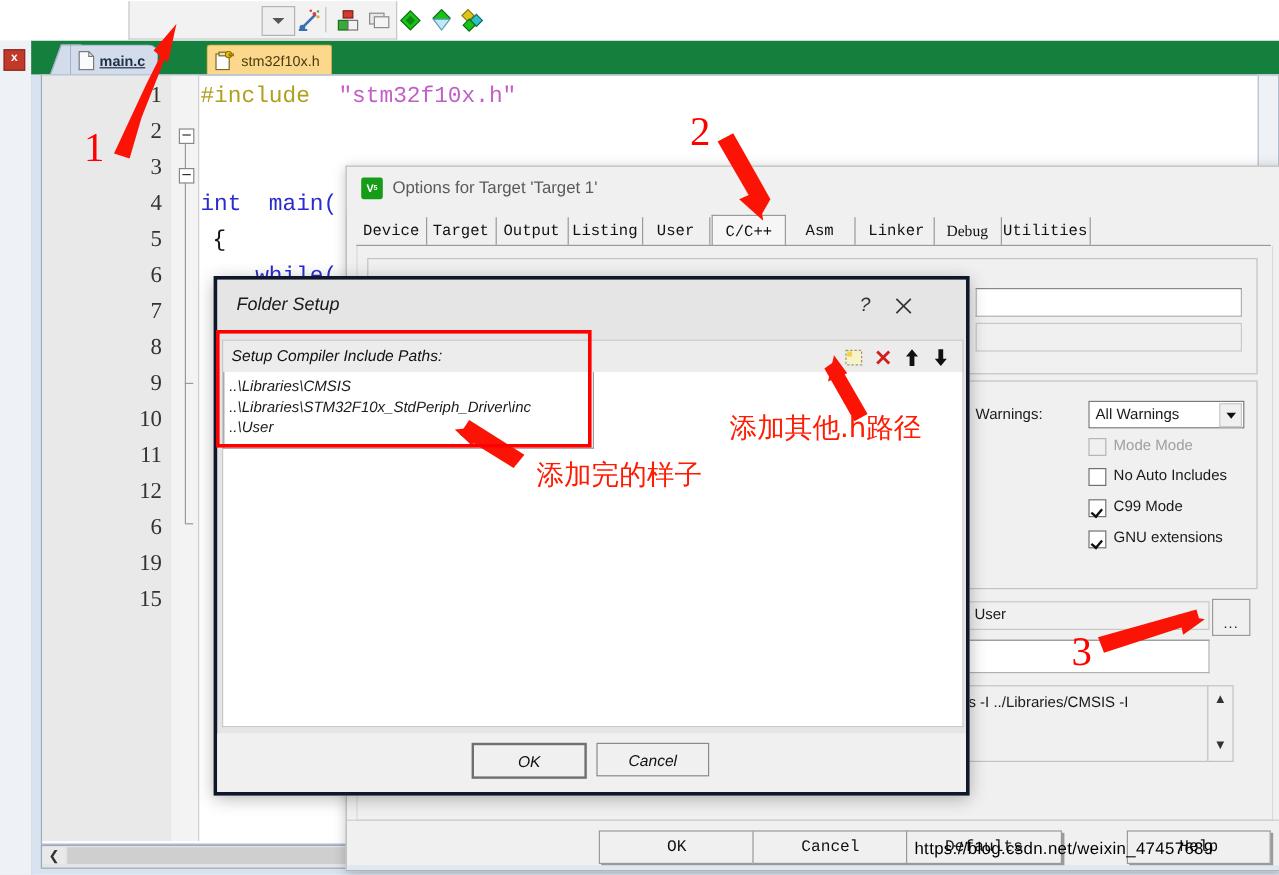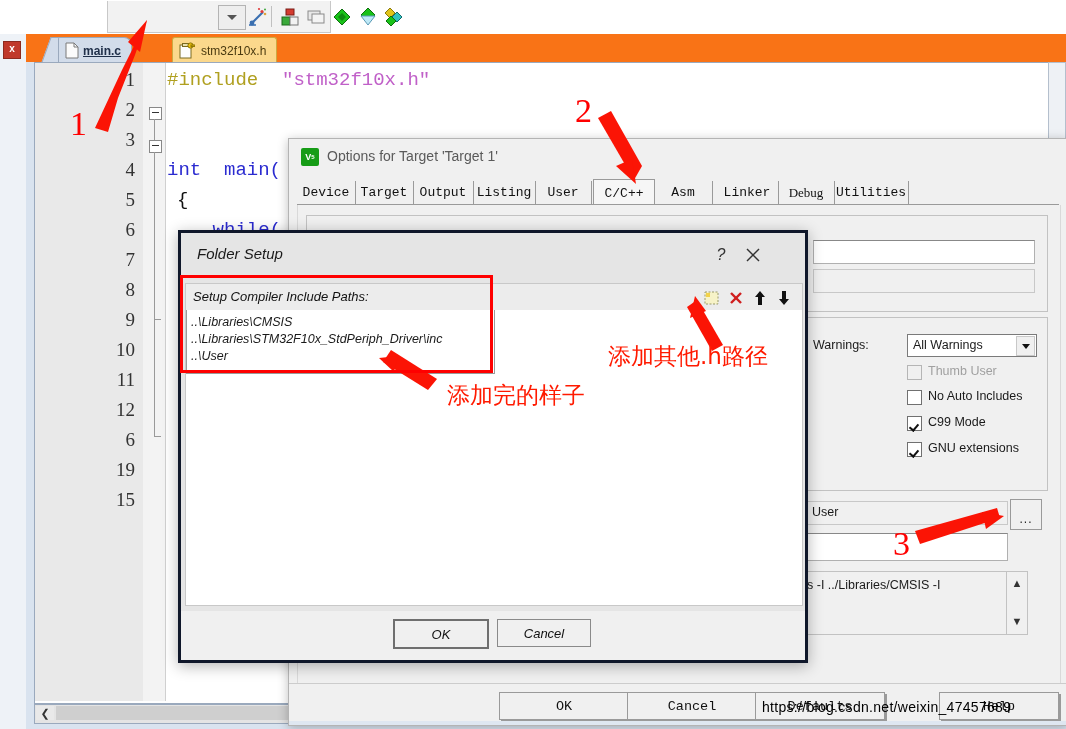--- a/index.html
+++ b/index.html
@@ -23,21 +23,21 @@
   .tb-sep{position:absolute;top:5px;width:1px;height:21px;background:#c0c0c0;}
   .tb-combo{position:absolute;left:110px;top:4px;width:26px;height:23px;background:#eeeeee;border:1px solid #b4b4b4;display:flex;align-items:center;justify-content:center;}
   .chev{width:0;height:0;border-left:5px solid transparent;border-right:5px solid transparent;border-top:5px solid #555;}
 
   
   #left-strip{position:absolute;left:0;top:34px;width:26px;height:695px;background:#eef2f7;border-right:1px solid #b9c5d4;}
   #close-sq{position:absolute;left:3px;top:41px;width:16px;height:16px;background:#c0392b;border:1px solid #8d2a1f;color:#fff;font-size:10px;line-height:14px;text-align:center;font-weight:bold;}
 
   
   #doc-area{position:absolute;left:26px;top:34px;width:1040px;height:695px;background:#d9e3ef;}
-  #tabstrip{position:absolute;left:0;top:0;width:1040px;height:28px;background:#f97316;}
+  #tabstrip{position:absolute;left:0;top:0;width:1040px;height:28px;background:#15803d;}
   .ftab{position:absolute;top:3px;height:25px;display:flex;align-items:center;padding:0 10px 0 6px;
         border:1px solid #9aa9bd;border-bottom:none;font-size:12px;}
   #tab-main{left:32px;background:#d2dcea;border-radius:2px 8px 0 0;}
   #tab-main .lbl{color:#20304a;text-decoration:underline;font-weight:600;margin-left:4px;}
   #tab-h{left:146px;background:#fbd88c;border-radius:3px 3px 0 0;border-color:#cda940;}
   #tab-h .lbl{color:#4a3a10;margin-left:6px;}
   .tabskew{position:absolute;left:20px;top:3px;width:16px;height:25px;background:#d2dcea;
            border-left:1px solid #9aa9bd;border-top:1px solid #9aa9bd;
            transform:skewX(-20deg);}
 
@@ -316,21 +316,21 @@
     <div class="gbox" style="left:8px;top:112px;width:740px;height:172px;">
       <div class="lbl-s" style="left:506px;top:20px;">Warnings:</div>
       <div id="warn-combo" style="left:600px;top:16px;width:128px;height:21px;">
         <span class="lbl-s" style="left:5px;top:3px;">All Warnings</span>
         <span id="warn-arrow">
             <span class="tri-d"></span>
           </span>
       </div>
 
       <div class="cbox dis" style="left:600px;top:47px;"></div>
-      <div class="lbl-s" style="left:621px;top:46px;color:#a0a0a0;">Thumb User</div>
+      <div class="lbl-s" style="left:621px;top:46px;color:#a0a0a0;">Mode Mode</div>
 
       <div class="cbox" style="left:600px;top:72px;"></div>
       <div class="lbl-s" style="left:621px;top:71px;">No Auto Includes</div>
 
       <div class="cbox on" style="left:600px;top:98px;"></div>
       <div class="lbl-s" style="left:621px;top:97px;">C99 Mode</div>
 
       <div class="cbox on" style="left:600px;top:124px;"></div>
       <div class="lbl-s" style="left:621px;top:123px;">GNU extensions</div>
     </div>

